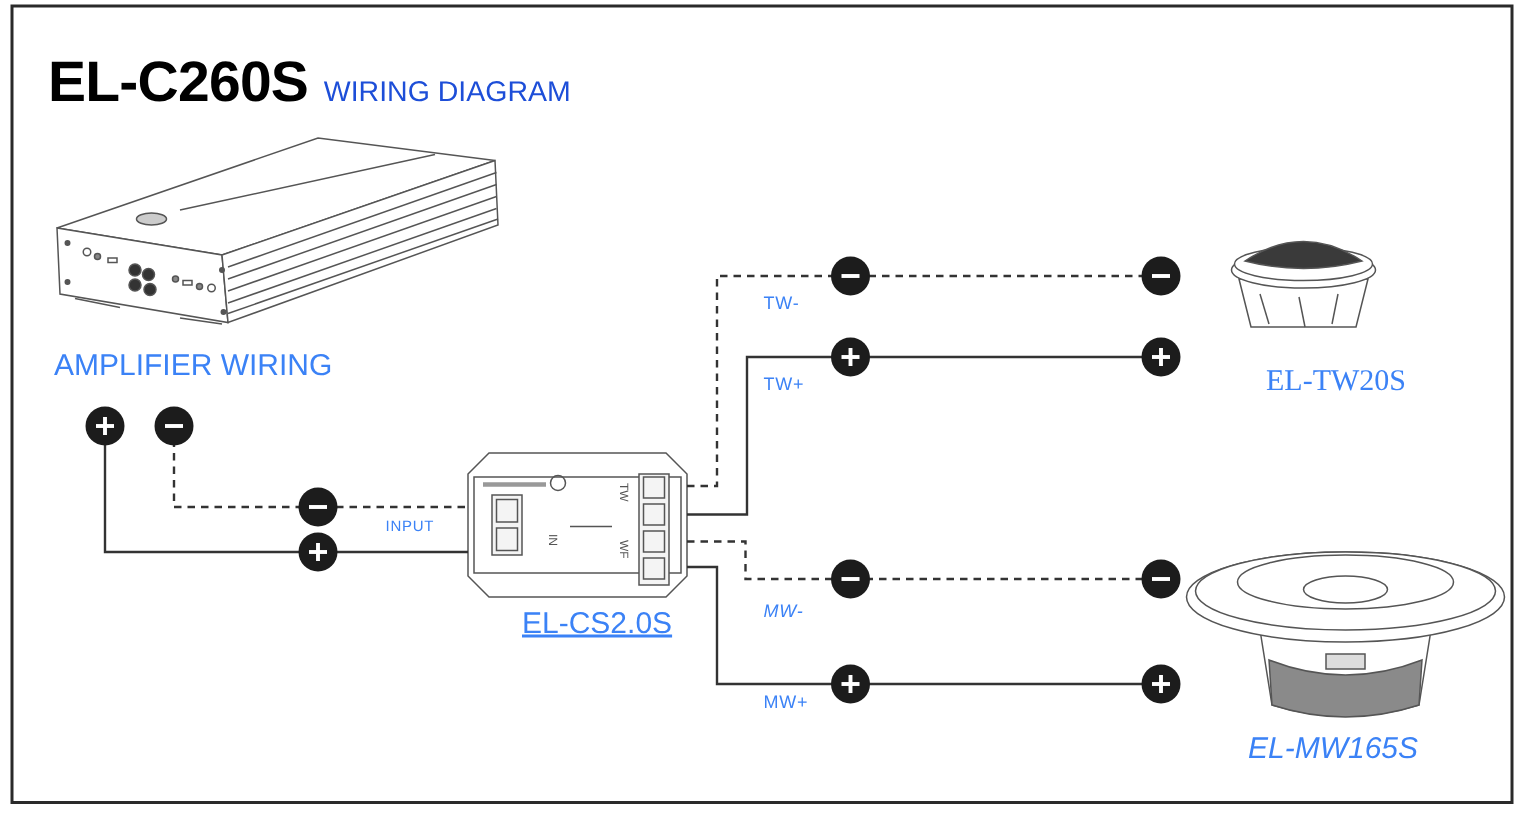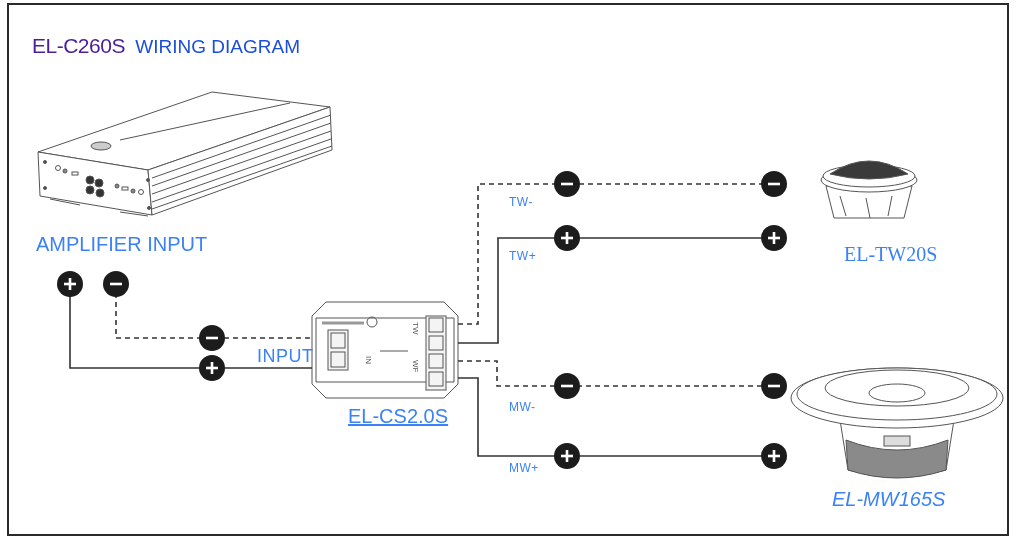--- a/index.html
+++ b/index.html
@@ -1,21 +1,21 @@
 <!DOCTYPE html>
 <html><head>
 <meta charset="utf-8">
 <style>
   html, body { margin:0; padding:0; background:#ffffff; }
   body { width:1020px; height:545px; position:relative; overflow:hidden;
          font-family:"Liberation Sans", sans-serif; color:#222; }
   .frame { position:absolute; left:7px; top:3px; width:1002px; height:533px;
            border:2px solid #2a2a2a; box-sizing:border-box; }
   .title { position:absolute; left:32px; top:34px; white-space:nowrap; }
-  .title .model { font-weight:normal; font-size:21px; color:#4c1d95; letter-spacing:-0.5px; }
+  .title .model { font-weight:bold; font-size:38px; color:#000000; letter-spacing:-0.5px; }
   .title .sub { font-size:19px; color:#1d4ed8; margin-left:6px; }
   .label { position:absolute; color:#3b82f6; white-space:nowrap; }
   .lg { font-size:20px; }
   .sm { font-size:12px; letter-spacing:0.5px; }
   svg.main { position:absolute; left:0; top:0; }
 </style>
 </head>
 <body>
 
 <div class="frame"></div>
@@ -187,22 +187,22 @@
       </g>
       <g>
         <circle cx="774" cy="456" r="13" fill="#1c1c1c"></circle>
         <rect x="768" y="454.7" width="12" height="2.6" fill="#ffffff"></rect>
         <rect x="772.7" y="450" width="2.6" height="12" fill="#ffffff"></rect>
         <title>+</title>
       </g>
     </g>
 </svg>
 
-<div class="label lg" style="left:36px; top:233px;">AMPLIFIER INPUT</div>
+<div class="label lg" style="left:36px; top:233px;">AMPLIFIER WIRING</div>
 <div class="label lg" style="left:348px; top:405px;text-decoration:underline;">EL-CS2.0S</div>
 <div class="label lg" style="left:844px; top:243px;font-family:Liberation Serif, serif;">EL-TW20S</div>
 <div class="label lg" style="left:832px; top:488px;font-style:italic;">EL-MW165S</div>
 
-<div class="label sm" style="left:257px; top:346px; font-size:18px;text-align:right;">INPUT</div>
+<div class="label sm" style="left:257px; top:346px; font-size:10px;text-align:right;">INPUT</div>
 <div class="label sm" style="left:509px; top:195px;">TW-</div>
 <div class="label sm" style="left:509px; top:249px;">TW+</div>
-<div class="label sm" style="left:509px; top:400px;">MW-</div>
+<div class="label sm" style="left:509px; top:400px;font-style:italic;">MW-</div>
 <div class="label sm" style="left:509px; top:461px;">MW+</div>
 
 </body></html>

